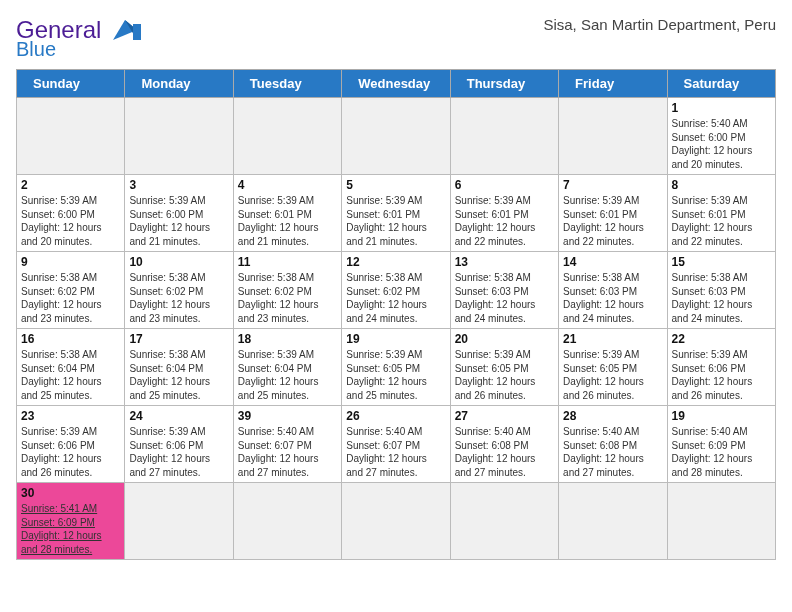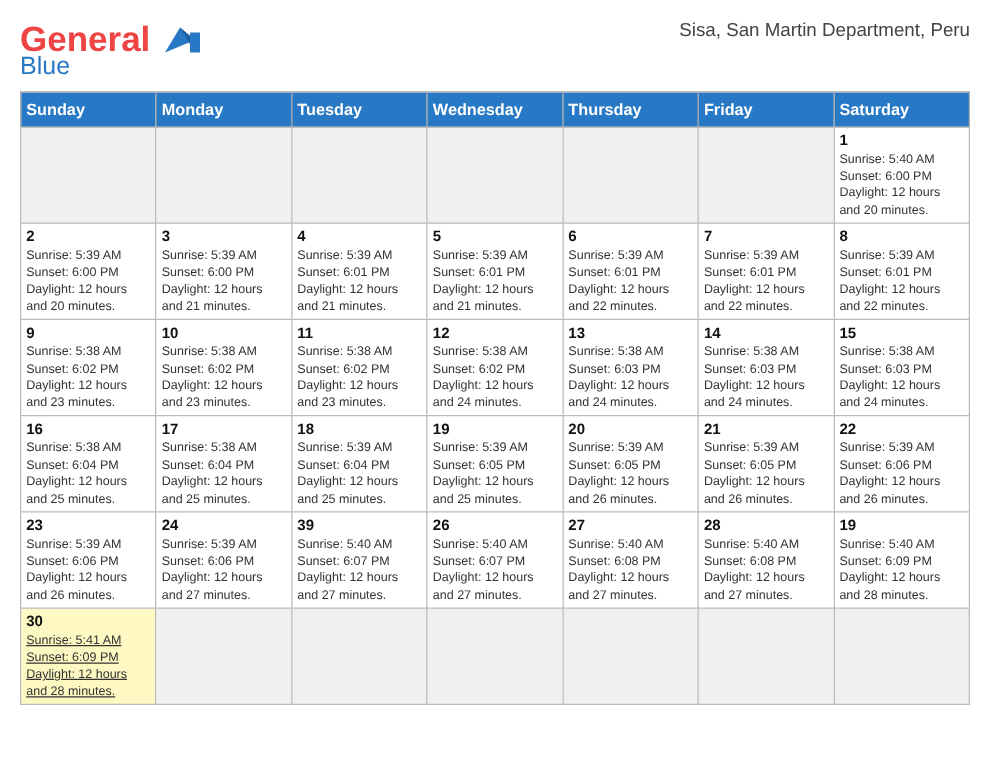--- a/index.html
+++ b/index.html
@@ -35,21 +35,21 @@
       margin-left: 21px;
     }
     .calendar {
       width: 100%;
       border-collapse: collapse;
       font-size: 11px;
     }
     .calendar th {
       background: #2879c5;
       color: #fff;
-      padding: 6px 4px;
+      padding: 6px 16px;
       text-align: left;
       font-size: 13px;
       font-weight: bold;
       border: 1px solid #aaa;
     }
     .calendar td {
       border: 1px solid #bbb;
       vertical-align: top;
       padding: 3px 4px;
       width: calc(100% / 7);
@@ -67,30 +67,30 @@
     }
     .day-info {
       color: #333;
       font-size: 10px;
       line-height: 1.35;
     }
     .last-row td {
       background: #f0f0f0;
     }
     .last-row td.has-data {
-      background: #fef9c3;
+      background: #ec4899;
     }
   </style>
 </head>
 <body>
 
 <div class="header">
   <div class="logo">
     <div style="display:flex;align-items:center;gap:4px;">
-      <span style="font-size:28px;color:#ef4444;font-weight:bold;">General</span>
+      <span style="font-size:24px;color:#4c1d95;font-weight:normal;">General</span>
       <svg width="38" height="28" viewBox="0 0 38 28">
         <polygon points="8,24 20,4 32,14" fill="#2879c5"></polygon>
         <polygon points="20,4 32,14 32,24" fill="#1a5fa0"></polygon>
         <rect x="28" y="8" width="8" height="16" fill="#2879c5"></rect>
       </svg>
     </div>
     <div style="font-size:20px;font-weight:normal;color:#2879c5;margin-top:-6px;">Blue</div>
   </div>
   <div class="title-block">
     <div class="location">Sisa, San Martin Department, Peru</div>

